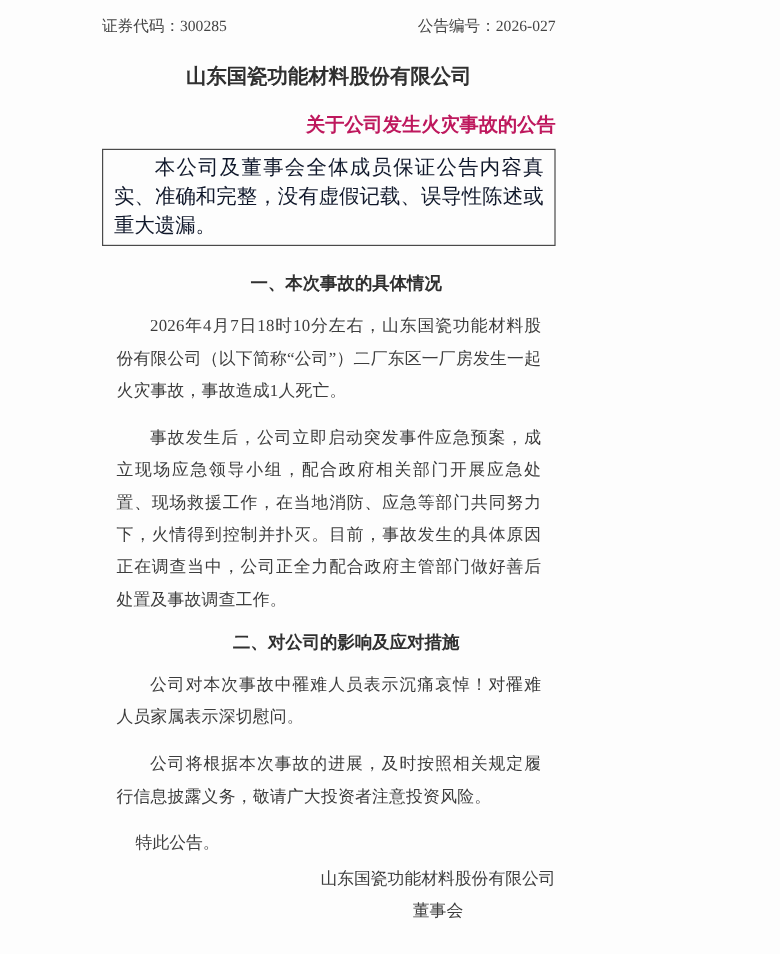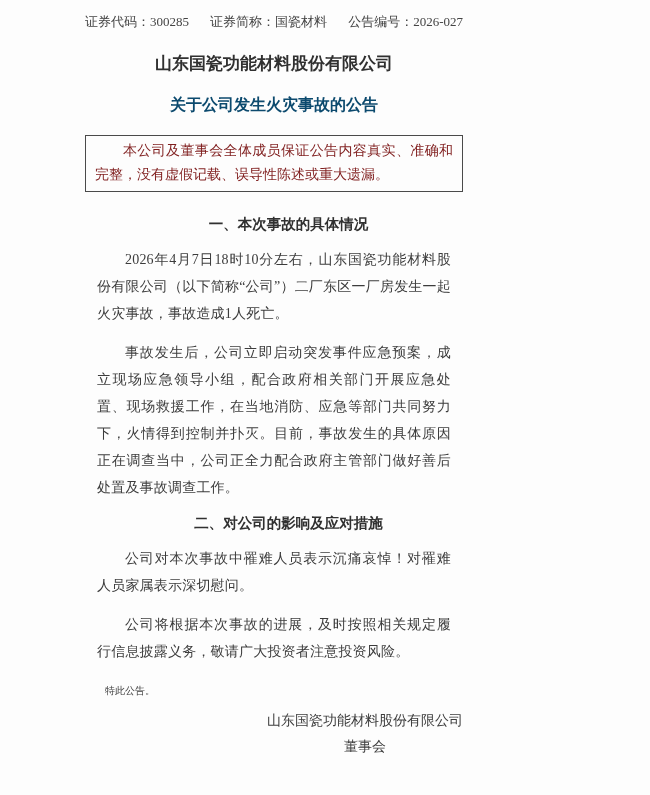--- a/index.html
+++ b/index.html
@@ -29,34 +29,34 @@
   .doc-header .field { display: inline-block; }
   .company-title {
     text-align: center;
     font-size: 17px;
     font-weight: bold;
     color: #303030;
     margin: 21px 0 0 0;
     line-height: 23px;
   }
   .subject-title {
-    text-align: center;
+    text-align: right;
     font-size: 16px;
     font-weight: bold;
-    color: #0c4a6e;
+    color: #be185d;
     margin: 19px 0 0 0;
     line-height: 22px;
   }
   .disclaimer-box {
     border: 1px solid #4a4a4a;
-    margin-top: 19px;
+    margin-top: 8px;
     padding: 3px 9px 4px 9px;
-    font-size: 14px;
+    font-size: 17px;
     line-height: 24px;
-    color: #7f1d1d;
+    color: #0f172a;
   }
   .disclaimer-box p {
     margin: 0;
     text-indent: 2em;
     text-align: justify;
   }
   .section-heading {
     font-size: 14.5px;
     font-weight: bold;
     color: #303030;
@@ -68,21 +68,21 @@
   .section-heading.second { margin-top: 7px; font-family: Liberation Serif, serif; }
   .body-p {
     font-size: 14px;
     line-height: 27px;
     margin: 12px;
     text-indent: 2em;
     text-align: justify;
     letter-spacing: 0.2px;
   }
   .closing-statement {
-    font-size: 10px;
+    font-size: 14px;
     line-height: 27px;
     margin: 8px 0 0 0;
     text-indent: 2em;
     font-family: Liberation Serif, serif;
   }
   .signature-block {
     margin: 4px 0 0 auto;
     width: max-content;
     text-align: center;
     font-size: 14px;
@@ -90,21 +90,20 @@
   }
   .signature-block div { white-space: nowrap; }
 </style>
 </head>
 <body>
 
 <div class="page">
 
   <div class="doc-header">
     <span class="field"><span>证券代码：</span><span>300285</span></span>
-    <span class="field"><span>证券简称：</span><span>国瓷材料</span></span>
     <span class="field"><span>公告编号：</span><span>2026-027</span></span>
   </div>
 
   <h1 class="company-title">山东国瓷功能材料股份有限公司</h1>
   <h2 class="subject-title">关于公司发生火灾事故的公告</h2>
 
   <div class="disclaimer-box">
     <p>本公司及董事会全体成员保证公告内容真实、准确和完整，没有虚假记载、误导性陈述或重大遗漏。</p>
   </div>
 

